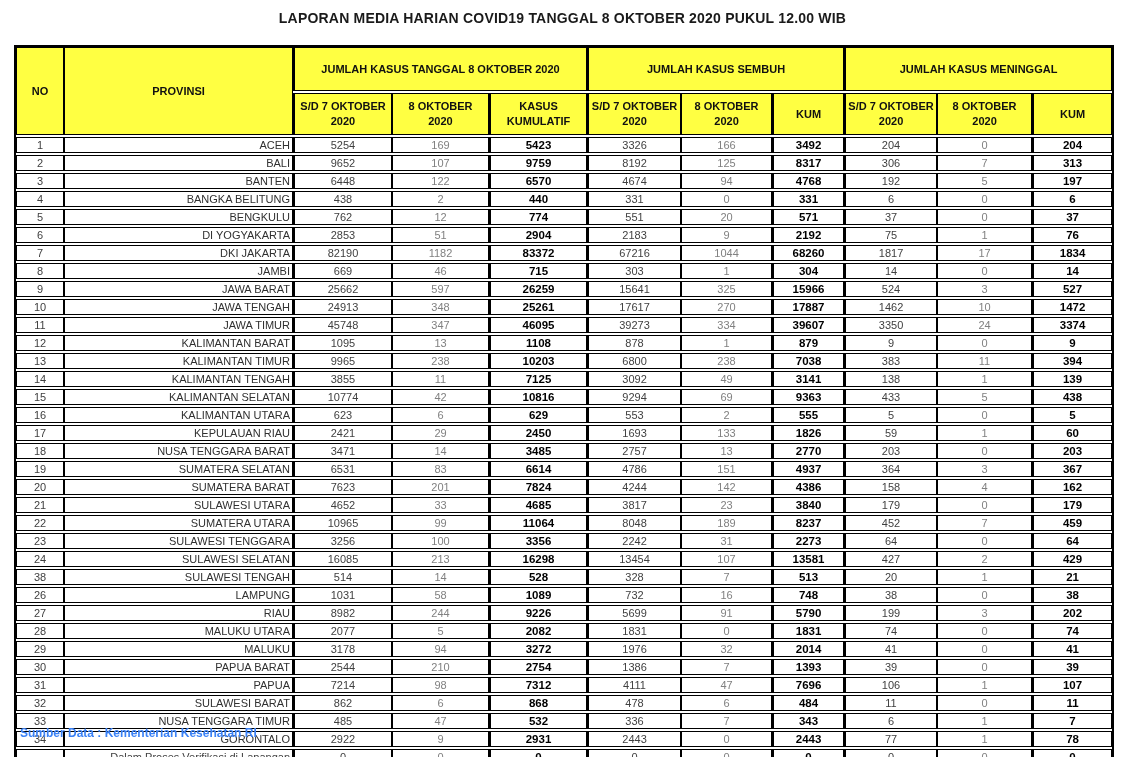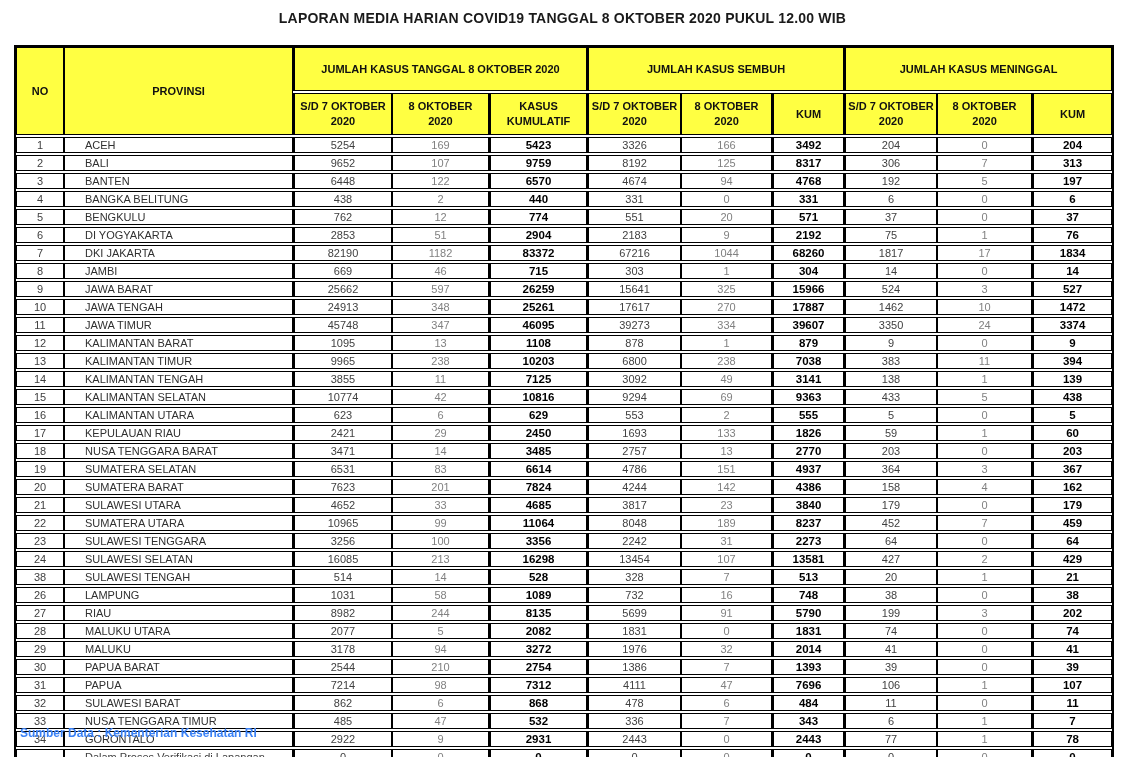--- a/index.html
+++ b/index.html
@@ -37,21 +37,21 @@
   }
   thead th {
     background: #ffff42; font-weight: bold; font-size: 11px;
     text-align: center; color: #111; white-space: normal; line-height: 1.35;
   }
   tr.hdr-group th { height: 44px; }
   tr.hdr-sub th  { height: 42px; }
   tbody td { height: 14px; line-height: 14px; font-size: 11px; }
   .thick { border-left-width: 2px; }
   .c-no   { text-align: center; color: #404040; }
-  .c-prov { text-align: left; padding-left: 20px; color: #303030; }
+  .c-prov { text-align: right; padding-left: 20px; color: #303030; }
   .n-sd7  { text-align: center; color: #404040; }
   .n-new  { text-align: center; color: #808080; }
   .n-kum  { text-align: center; color: #000; font-weight: bold; font-size: 11.5px; }
   tr.verify-row .c-prov { color: #404040; }
   .source {
     position: absolute; top: 726px; left: 20px;
     font-size: 12px; font-weight: bold; color: #3b82f6;
   }
 </style>
 </head>
@@ -432,21 +432,21 @@
           <td class="n-kum thick">748</td>
           <td class="n-sd7 thick">38</td>
           <td class="n-new">0</td>
           <td class="n-kum thick">38</td>
         </tr>
         <tr class="data-row">
           <td class="c-no">27</td>
           <td class="c-prov">RIAU</td>
           <td class="n-sd7 thick">8982</td>
           <td class="n-new">244</td>
-          <td class="n-kum thick">8135</td>
+          <td class="n-kum thick">9226</td>
           <td class="n-sd7 thick">5699</td>
           <td class="n-new">91</td>
           <td class="n-kum thick">5790</td>
           <td class="n-sd7 thick">199</td>
           <td class="n-new">3</td>
           <td class="n-kum thick">202</td>
         </tr>
         <tr class="data-row">
           <td class="c-no">28</td>
           <td class="c-prov">MALUKU UTARA</td>

